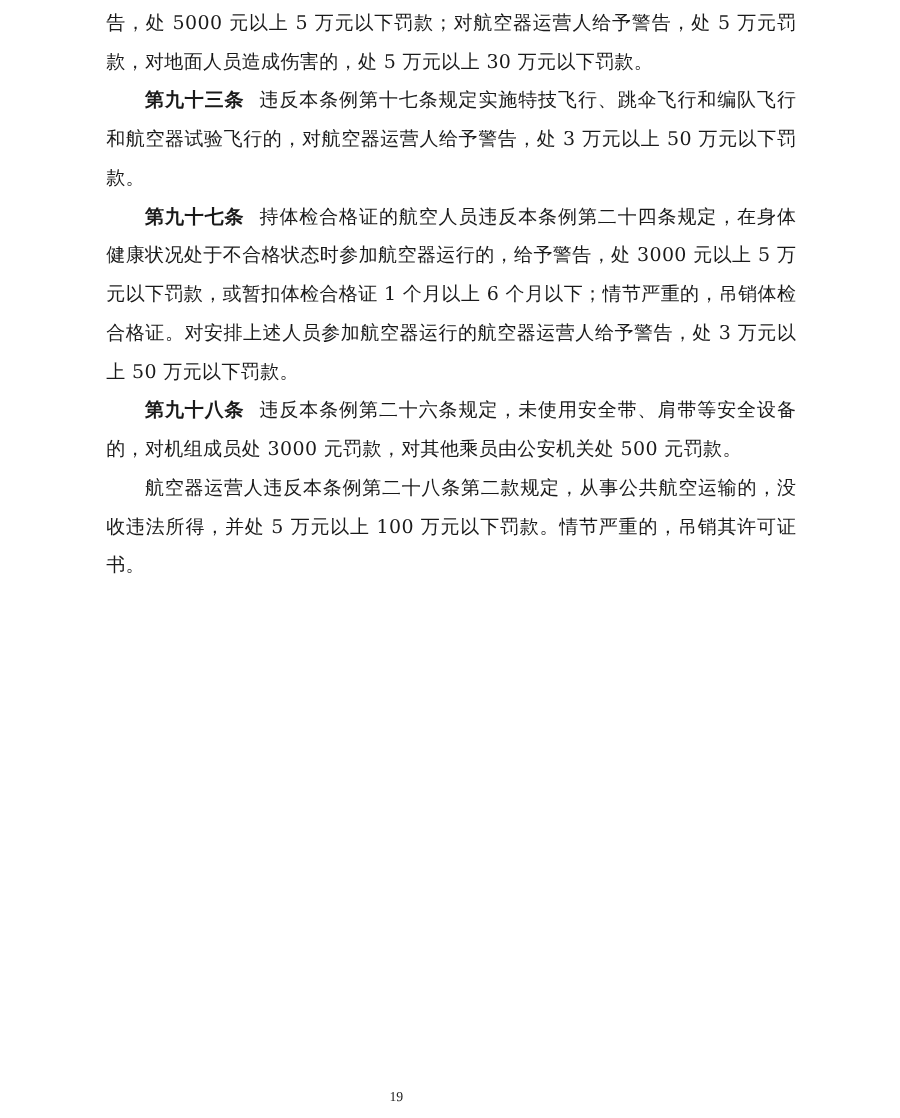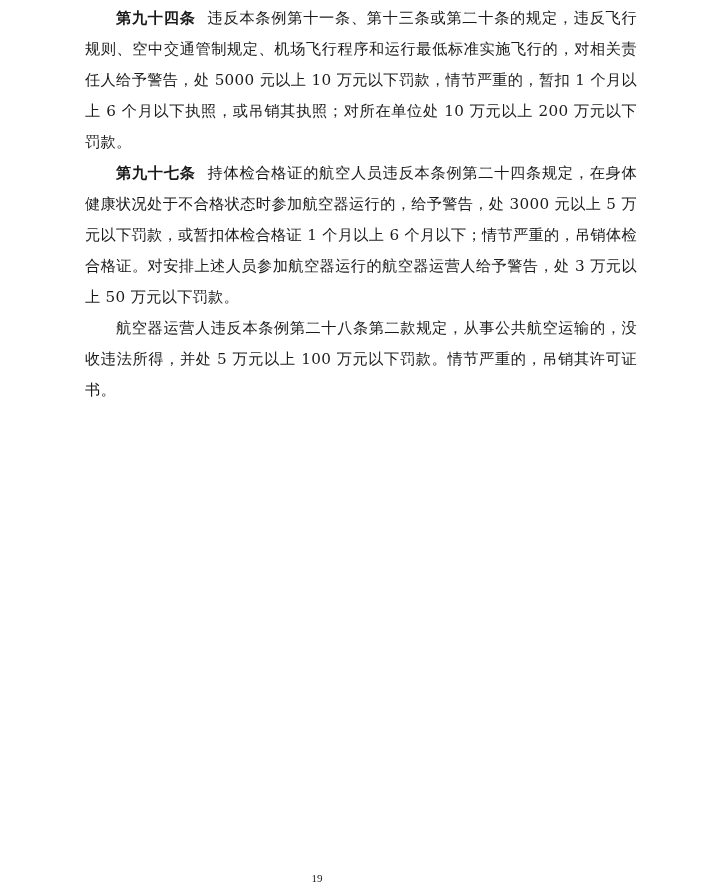--- a/index.html
+++ b/index.html
@@ -17,25 +17,31 @@
   .art-title { font-weight: bold; font-family: "DejaVu Sans", "Liberation Sans", sans-serif; margin-right: 12px; }
   .page-number {
     position: absolute; top: 872px; left: 0; width: 634px; text-align: center;
     font-size: 11px; font-family: "Liberation Serif", serif; color: #222;
   }
 </style>
 </head>
 <body>
 
 <div class="page">
+  <p class="para">
+    <span>告，处 5000 元以上 5 万元以下罚款；对航空器运营人给予警告，处 5 万元罚款，对地面人员造成伤害的，处 5 万元以上 30 万元以下罚款。</span>
+  </p>
   <p class="para indent">
-    <span class="art-title">第九十四条</span><span>违反本条例第十一条、第十三条或第二十条的规定，违反飞行规则、空中交通管制规定、机场飞行程序和运行最低标准实施飞行的，对相关责任人给予警告，处 5000 元以上 10 万元以下罚款，情节严重的，暂扣 1 个月以上 6 个月以下执照，或吊销其执照；对所在单位处 10 万元以上 200 万元以下罚款。</span>
+    <span class="art-title">第九十三条</span><span>违反本条例第十七条规定实施特技飞行、跳伞飞行和编队飞行和航空器试验飞行的，对航空器运营人给予警告，处 3 万元以上 50 万元以下罚款。</span>
   </p>
   <p class="para indent">
     <span class="art-title">第九十七条</span><span>持体检合格证的航空人员违反本条例第二十四条规定，在身体健康状况处于不合格状态时参加航空器运行的，给予警告，处 3000 元以上 5 万元以下罚款，或暂扣体检合格证 1 个月以上 6 个月以下；情节严重的，吊销体检合格证。对安排上述人员参加航空器运行的航空器运营人给予警告，处 3 万元以上 50 万元以下罚款。</span>
+  </p>
+  <p class="para indent">
+    <span class="art-title">第九十八条</span><span>违反本条例第二十六条规定，未使用安全带、肩带等安全设备的，对机组成员处 3000 元罚款，对其他乘员由公安机关处 500 元罚款。</span>
   </p>
   <p class="para indent">
     <span>航空器运营人违反本条例第二十八条第二款规定，从事公共航空运输的，没收违法所得，并处 5 万元以上 100 万元以下罚款。情节严重的，吊销其许可证书。</span>
   </p>
 
 </div>
 
 <div class="page-number">19</div>
 
 </body></html>

